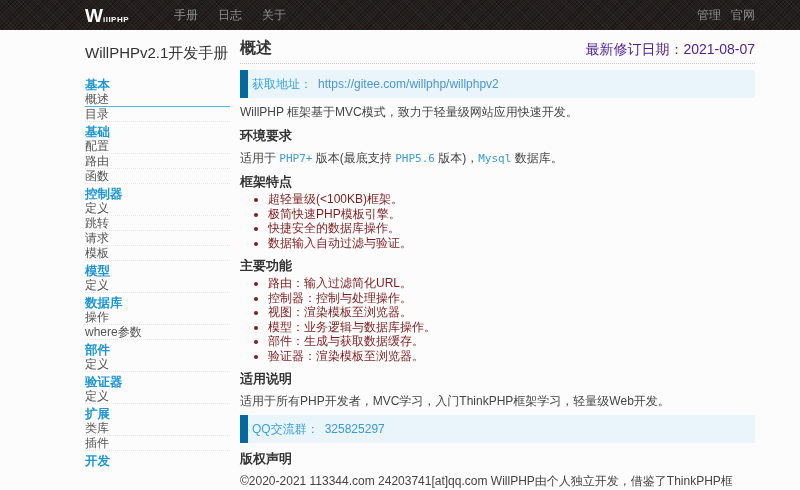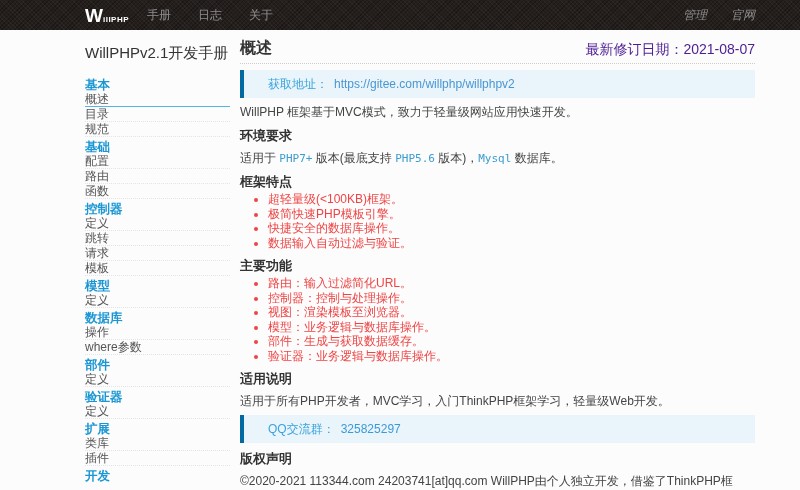--- a/index.html
+++ b/index.html
@@ -14,23 +14,23 @@
     background-color:#241f1d;
     background-image:
       repeating-linear-gradient(45deg, rgba(255,255,255,.035) 0 1px, transparent 1px 3px),
       repeating-linear-gradient(-45deg, rgba(0,0,0,.28) 0 1px, transparent 1px 3px);
     display:flex; align-items:center;
   }
   .nav-inner { margin:0 45px 0 85px; flex:1; display:flex; align-items:center; }
   .logo { display:flex; align-items:baseline; color:#fff; cursor:pointer; }
   .logo-big { font-size:19px; font-weight:bold; line-height:19px; }
   .logo-small { font-size:8px; font-weight:bold; letter-spacing:.5px; }
-  .nav-menu { display:flex; gap:27px; margin-left:18px;text-align:center; }
+  .nav-menu { display:flex; gap:20px; margin-left:45px;text-align:center; }
   .nav-link { color:#8d8d8d; font-size:12px; cursor:pointer; }
-  .nav-right { margin-left:auto; display:flex; gap:24px;font-style:italic; }
+  .nav-right { margin-left:auto; display:flex; gap:10px; }
 
   
   .layout { display:flex; margin:0 45px 0 85px; height:396px; }
 
   
   .sidebar { width:145px; flex-shrink:0; padding-top:10px; }
   .sidebar-title { font-size:15px; color:#333; margin:4px 0 13px; font-weight:400; }
   .side-cat {
     color:#1a96d3; font-size:12.5px; font-weight:bold;
     line-height:12px; padding:3px 0 1px; margin-top:1px;
@@ -43,29 +43,29 @@
 
   
   .content { flex:1; margin-left:10px; padding-top:8px; font-size:12px; }
   .page-head {
     display:flex; justify-content:space-between; align-items:flex-end;
     padding-bottom:4px; border-bottom:1px dotted #ccc;
   }
   .page-title { font-size:16px; font-weight:bold; color:#333; margin:0; }
   .page-date { font-size:14px; color:#4c1d95; }
   .info-box {
-    margin-top:6px; background:#e9f4fb; border-left:4px solid #0369a1;
-    padding:7px 24px; font-size:12px; color:#38a3dc; line-height:14px;
+    margin-top:6px; background:#e9f4fb; border-left:8px solid #0369a1;
+    padding:7px 4px; font-size:12px; color:#38a3dc; line-height:14px;
   }
   .info-box a { color:#4a96d2; text-decoration:none; margin-left:6px; cursor:pointer; }
   .qq-num { margin-left:6px; color:#3a9ad9; }
   p.body-text { font-size:12px; color:#444; margin:7px 0 0; line-height:15px; }
   h3.sec { font-size:13px; font-weight:bold; color:#333; margin:8px 0 3px; line-height:16px; }
   ul.dots { margin:2px 0 4px; padding-left:28px; }
-  ul.dots li { font-size:12px; color:#ef4444; line-height:13.5px; margin:0 0 1px; }
+  ul.dots li { font-size:12px; color:#7f1d1d; line-height:13.5px; margin:0 0 1px; }
   code.inl {
     font-family:"DejaVu Sans Mono", "Liberation Mono", monospace;
     font-size:11px; color:#3b9cd0;
   }
 </style>
 </head>
 <body>
 
 <div class="navbar">
   <div class="nav-inner">
@@ -86,21 +86,20 @@
 </div>
 
 <div class="layout">
 
   <div class="sidebar">
     <div class="sidebar-title">WillPHPv2.1开发手册</div>
 
     <div class="side-cat">基本</div>
     <div class="side-item active">概述</div>
     <div class="side-item">目录</div>
-    <div class="side-item">规范</div>
     <div class="side-cat">基础</div>
     <div class="side-item">配置</div>
     <div class="side-item">路由</div>
     <div class="side-item">函数</div>
     <div class="side-cat">控制器</div>
     <div class="side-item">定义</div>
     <div class="side-item">跳转</div>
     <div class="side-item">请求</div>
     <div class="side-item">模板</div>
     <div class="side-cat">模型</div>
@@ -142,21 +141,21 @@
       <li>数据输入自动过滤与验证。</li>
     </ul>
 
     <h3 class="sec">主要功能</h3>
     <ul class="dots">
       <li>路由：输入过滤简化URL。</li>
       <li>控制器：控制与处理操作。</li>
       <li>视图：渲染模板至浏览器。</li>
       <li>模型：业务逻辑与数据库操作。</li>
       <li>部件：生成与获取数据缓存。</li>
-      <li>验证器：业务逻辑与数据库操作。</li>
+      <li>验证器：渲染模板至浏览器。</li>
     </ul>
 
     <h3 class="sec">适用说明</h3>
     <p class="body-text">适用于所有PHP开发者，MVC学习，入门ThinkPHP框架学习，轻量级Web开发。</p>
 
     <div class="info-box">
       <span>QQ交流群：</span><span class="qq-num">325825297</span>
     </div>
 
     <h3 class="sec">版权声明</h3>

